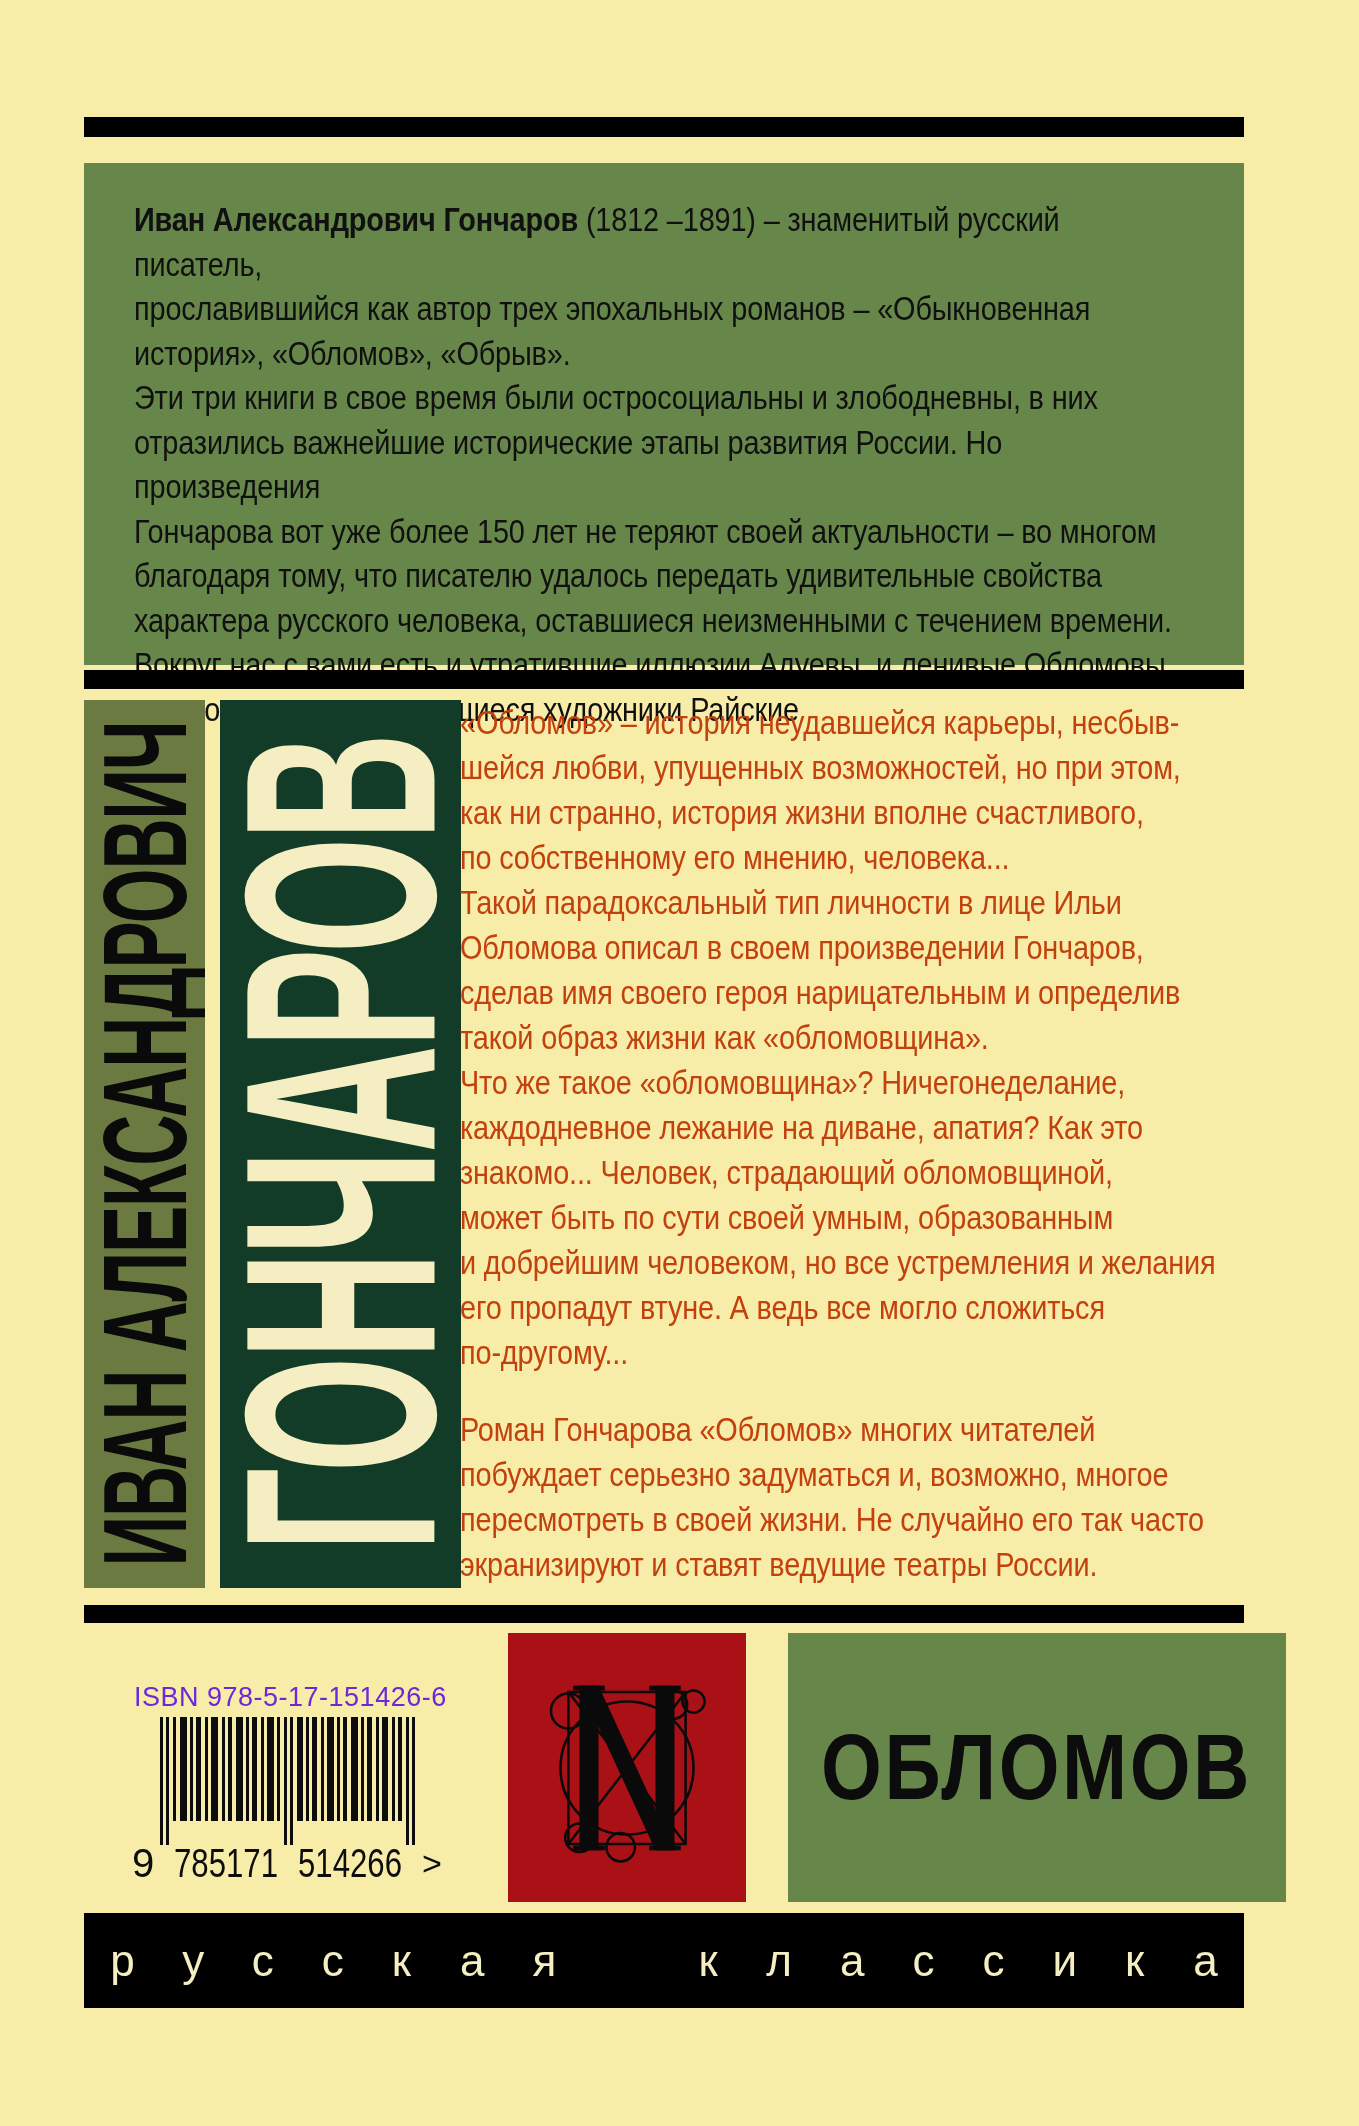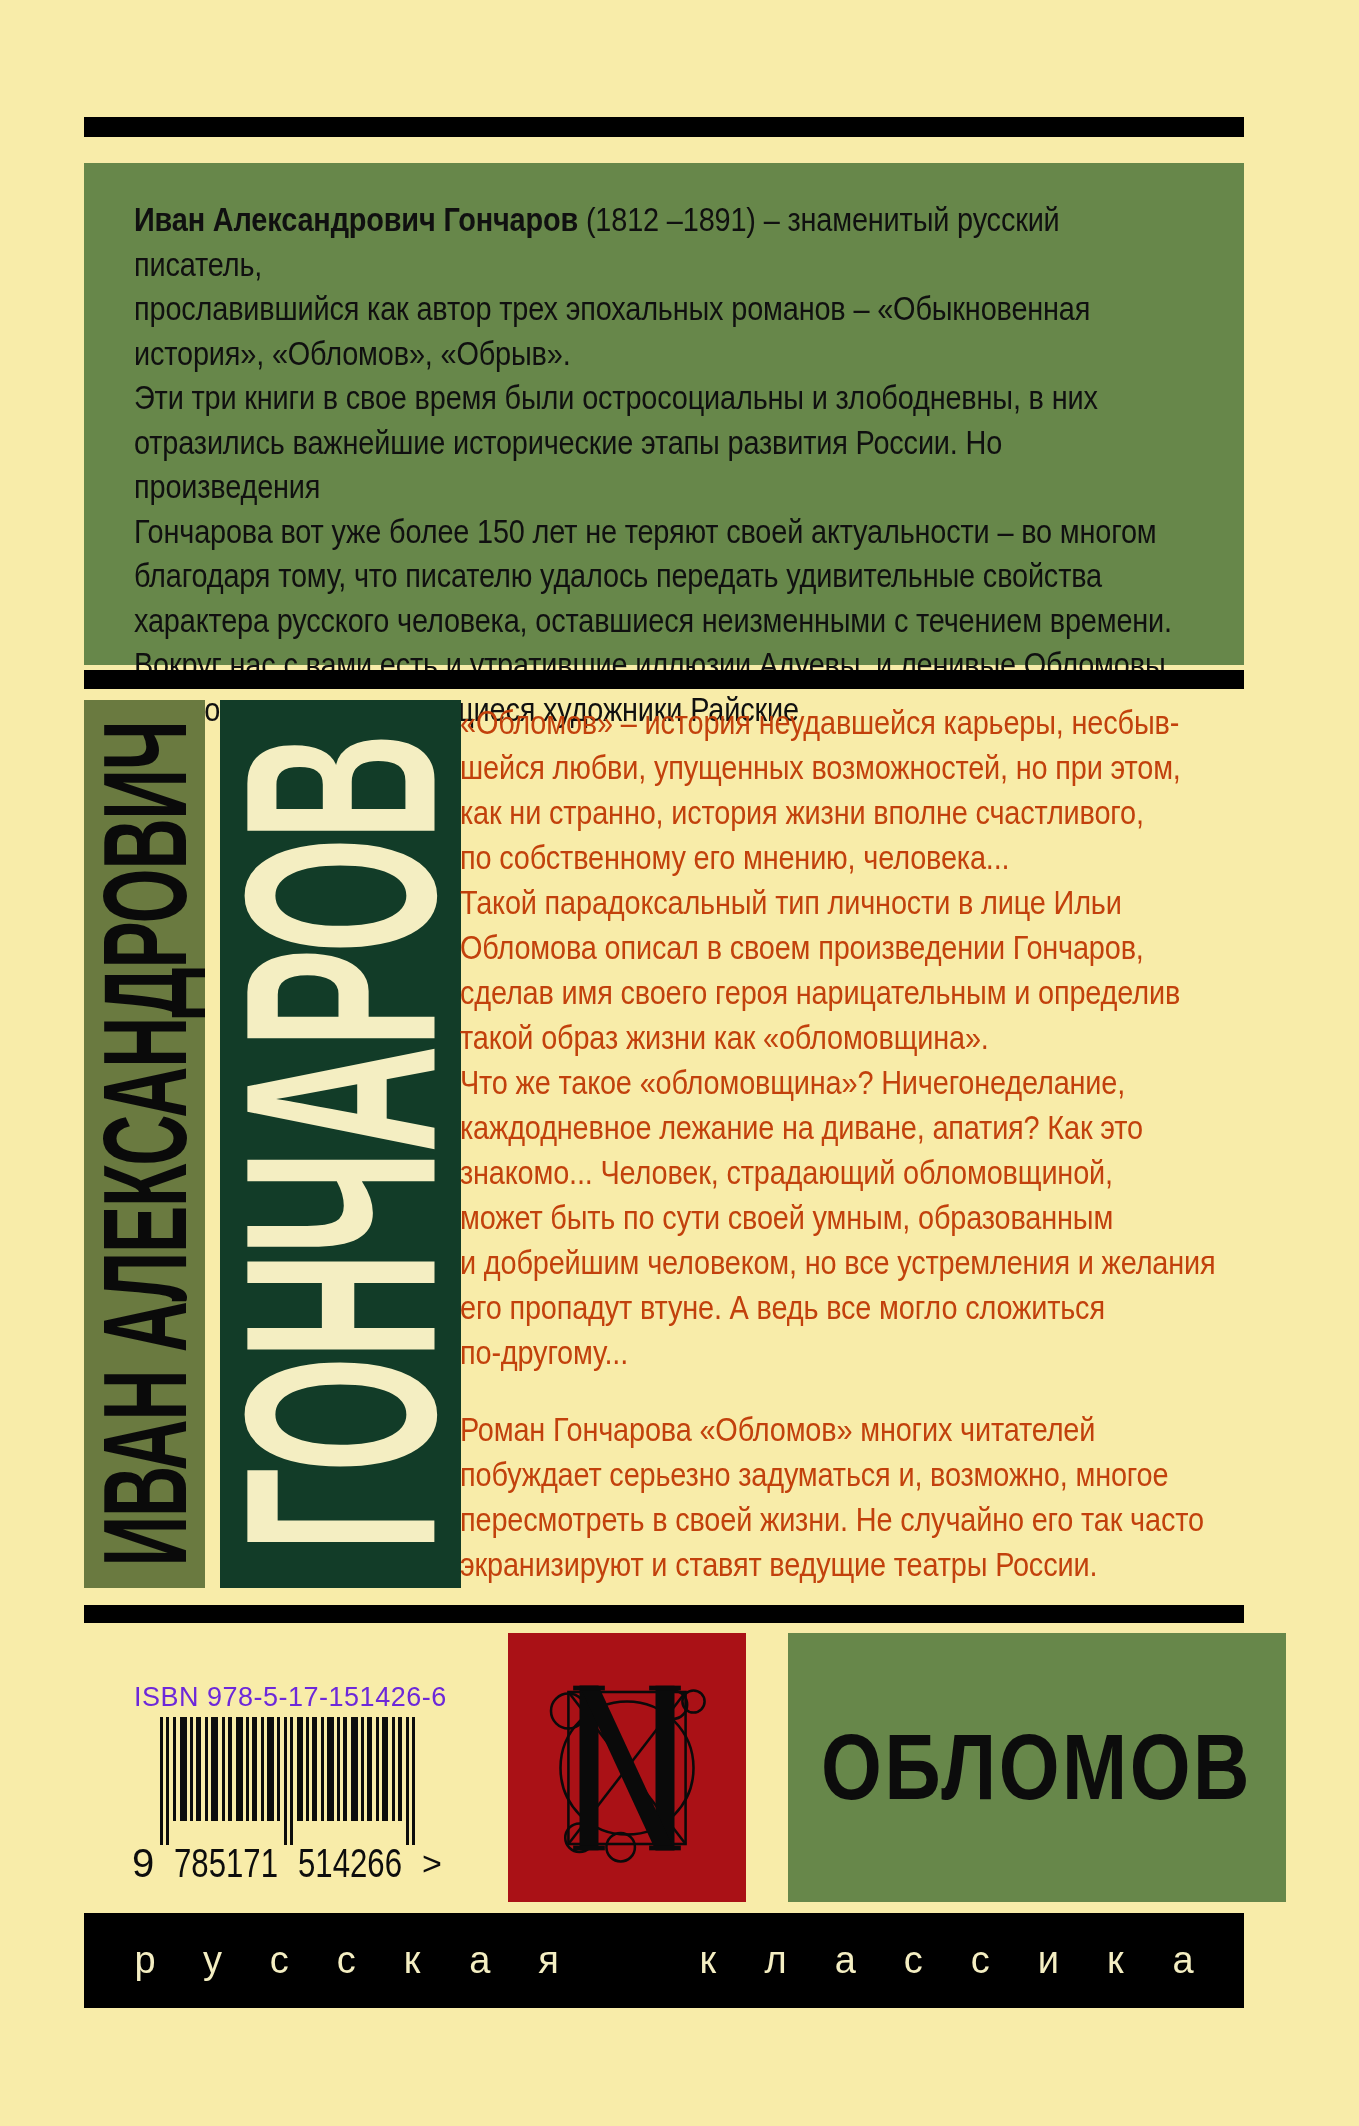--- a/index.html
+++ b/index.html
@@ -84,21 +84,21 @@
     transform:scaleX(0.85);white-space:nowrap;
   }
 
   .footer-band{
     position:absolute;left:84px;top:1913px;width:1160px;height:95px;
     background:#000;
     display:flex;align-items:center;justify-content:center;
   }
   .footer-band .series-label{
     color:var(--cream-text,#f4eec2);
-    font-size:38px;letter-spacing:48px;word-spacing:34px;
+    font-size:44px;letter-spacing:48px;word-spacing:34px;
     padding-left:48px; 
     white-space:nowrap;
   }
 </style>
 </head>
 <body>
 
 <div class="page">
 
   <div class="bar top"></div>

